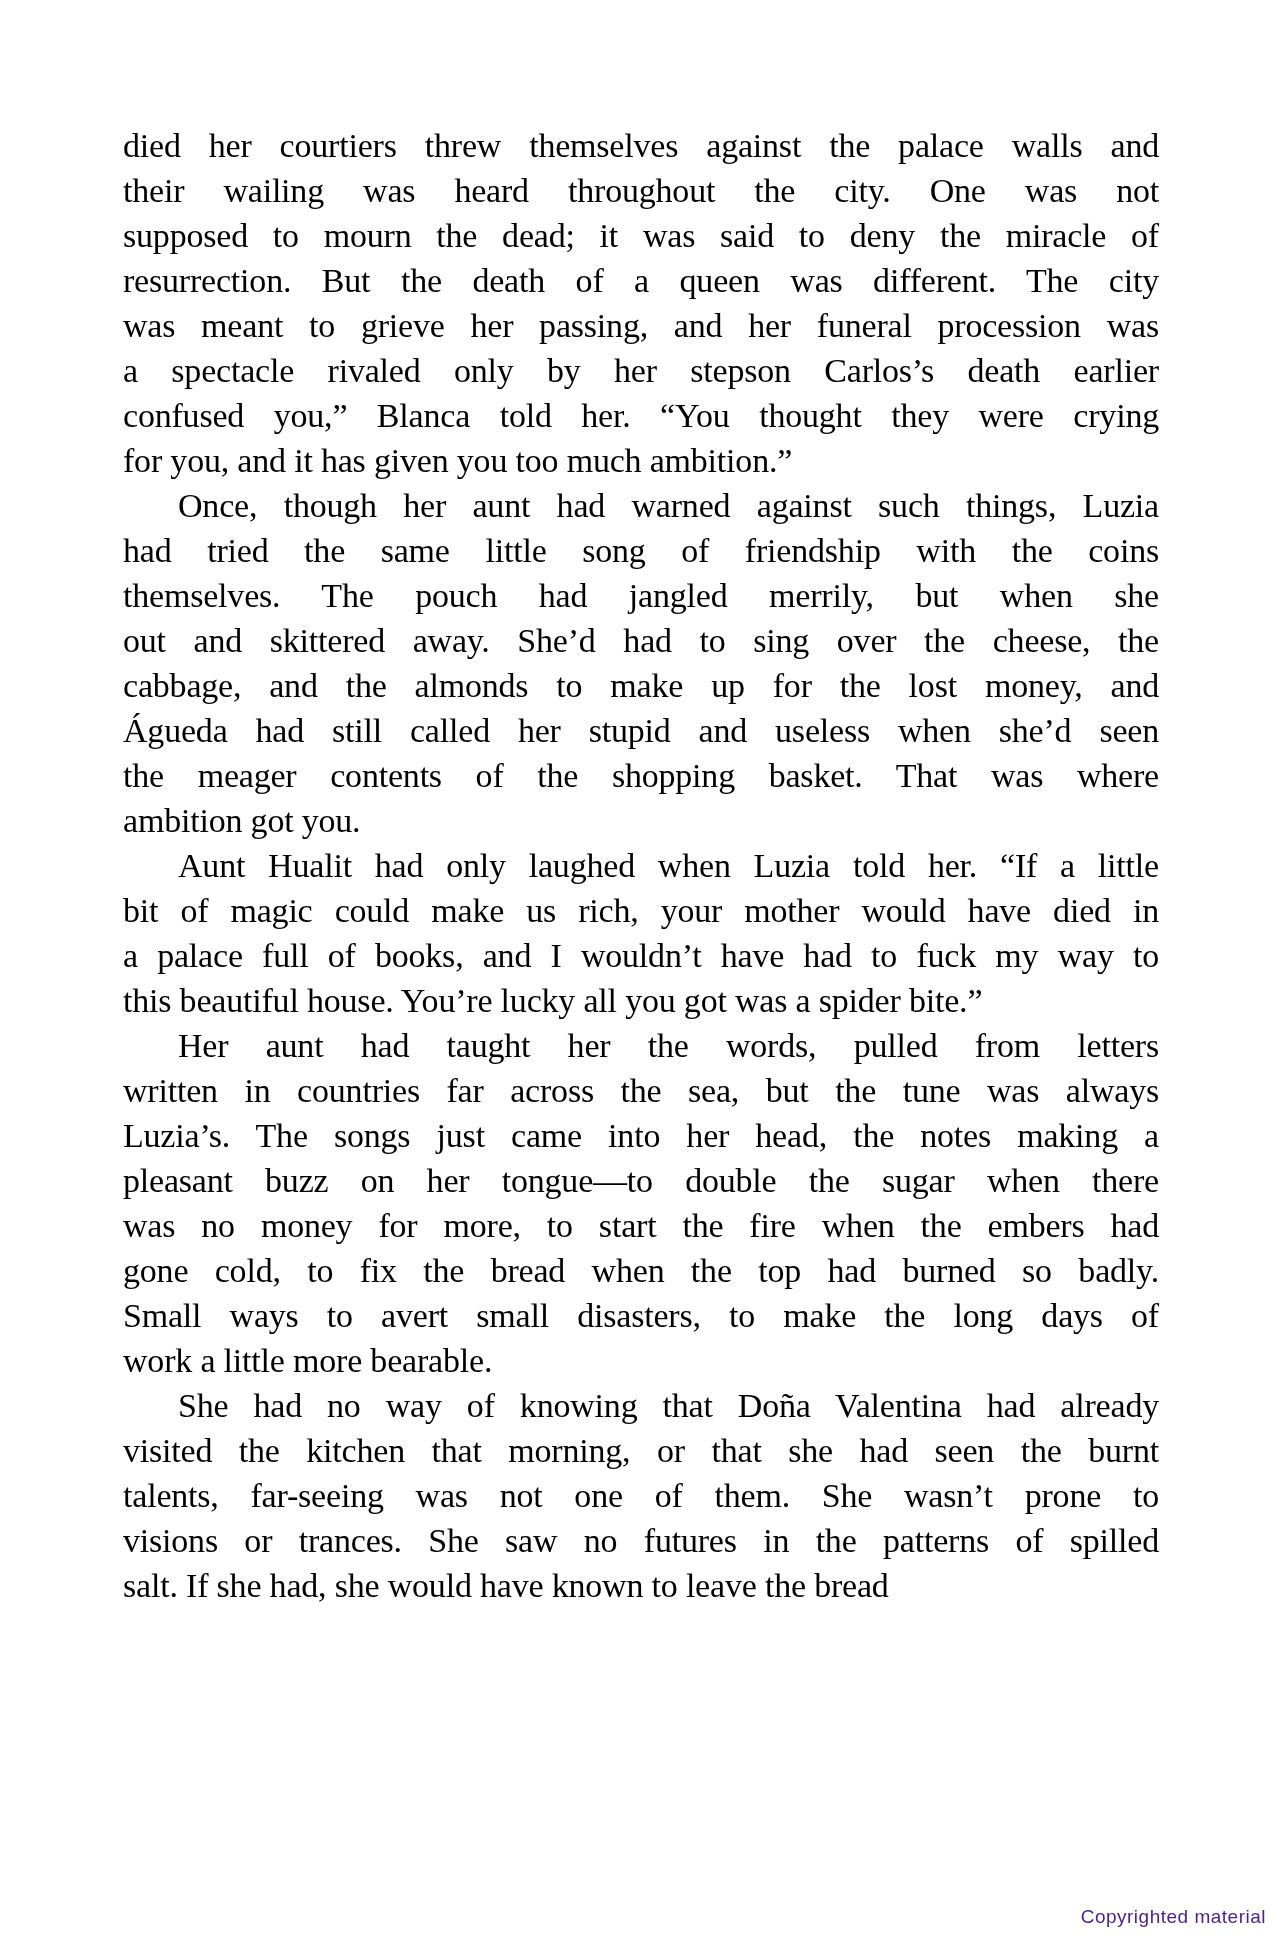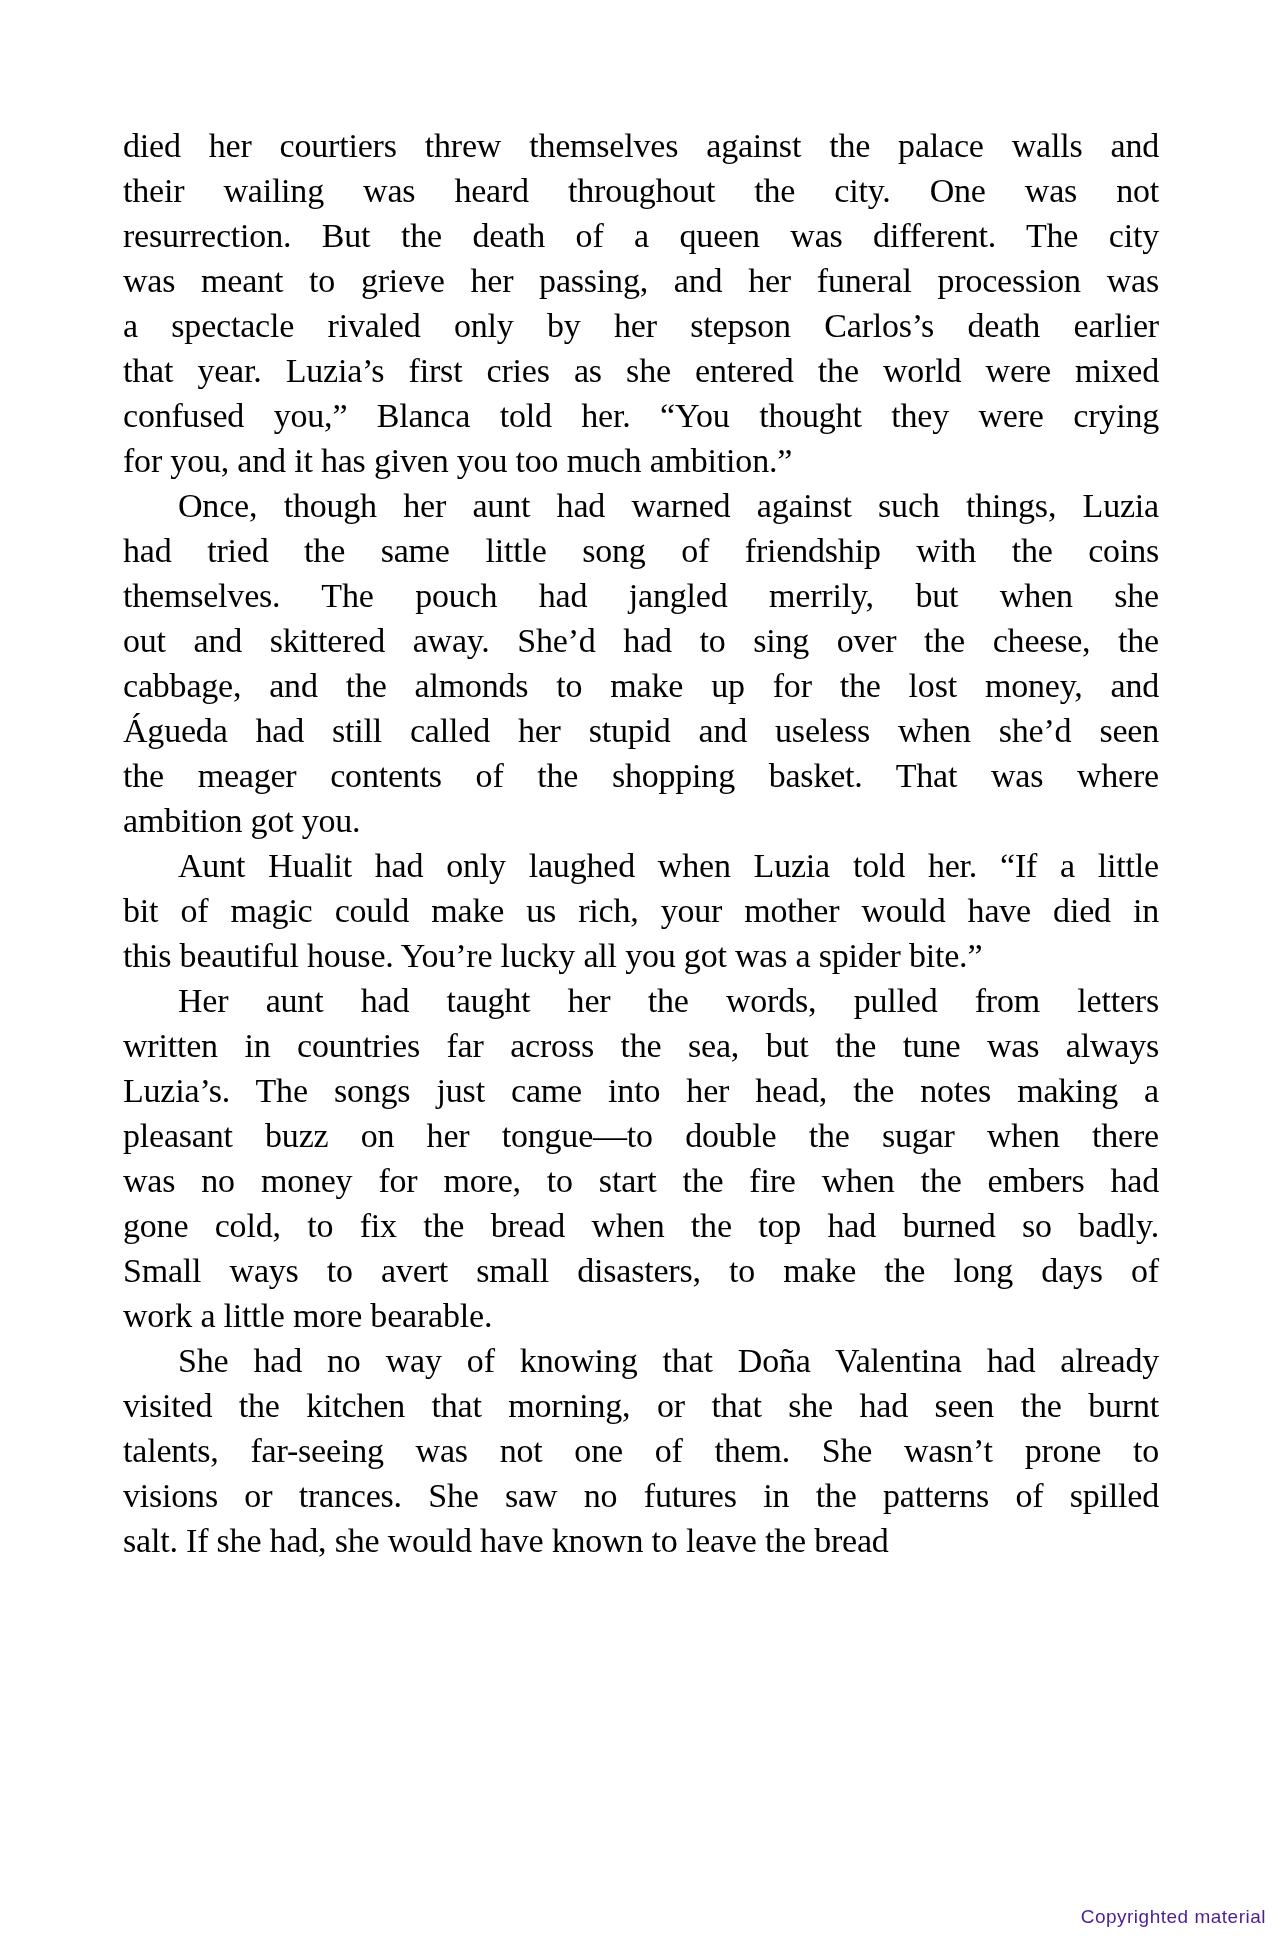--- a/index.html
+++ b/index.html
@@ -51,40 +51,41 @@
   }
 </style>
 </head>
 <body>
 
 <div class="page">
   <div class="page-text">
       <div class="paragraph">
         <div class="line">died her courtiers threw themselves against the palace walls and</div>
         <div class="line">their wailing was heard throughout the city. One was not</div>
+        <div class="line">supposed to mourn the dead; it was said to deny the miracle of</div>
         <div class="line">resurrection. But the death of a queen was different. The city</div>
         <div class="line">was meant to grieve her passing, and her funeral procession was</div>
         <div class="line">a spectacle rivaled only by her stepson Carlos’s death earlier</div>
-        <div class="line">that year. Luzia’s first cries as she entered the world were mixed</div>
         <div class="line">confused you,” Blanca told her. “You thought they were crying</div>
         <div class="line para-end">for you, and it has given you too much ambition.”</div>
       </div>
       <div class="paragraph">
         <div class="line indent">Once, though her aunt had warned against such things, Luzia</div>
         <div class="line">had tried the same little song of friendship with the coins</div>
         <div class="line">themselves. The pouch had jangled merrily, but when she</div>
         <div class="line">out and skittered away. She’d had to sing over the cheese, the</div>
         <div class="line">cabbage, and the almonds to make up for the lost money, and</div>
         <div class="line">Águeda had still called her stupid and useless when she’d seen</div>
         <div class="line">the meager contents of the shopping basket. That was where</div>
         <div class="line para-end">ambition got you.</div>
       </div>
       <div class="paragraph">
         <div class="line indent">Aunt Hualit had only laughed when Luzia told her. “If a little</div>
         <div class="line">bit of magic could make us rich, your mother would have died in</div>
+        <div class="line">a palace full of books, and I wouldn’t have had to fuck my way to</div>
         <div class="line para-end">this beautiful house. You’re lucky all you got was a spider bite.”</div>
       </div>
       <div class="paragraph">
         <div class="line indent">Her aunt had taught her the words, pulled from letters</div>
         <div class="line">written in countries far across the sea, but the tune was always</div>
         <div class="line">Luzia’s. The songs just came into her head, the notes making a</div>
         <div class="line">pleasant buzz on her tongue—to double the sugar when there</div>
         <div class="line">was no money for more, to start the fire when the embers had</div>
         <div class="line">gone cold, to fix the bread when the top had burned so badly.</div>
         <div class="line">Small ways to avert small disasters, to make the long days of</div>

